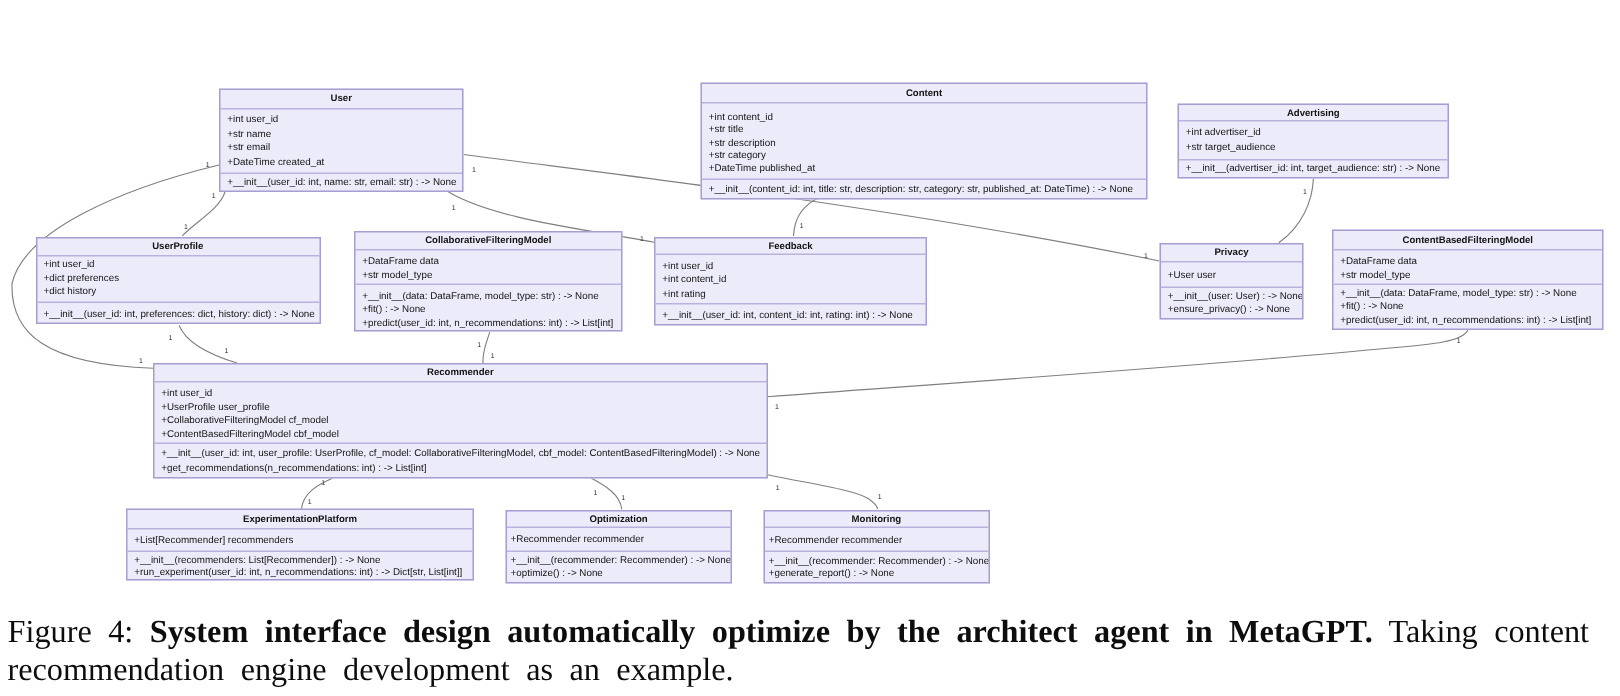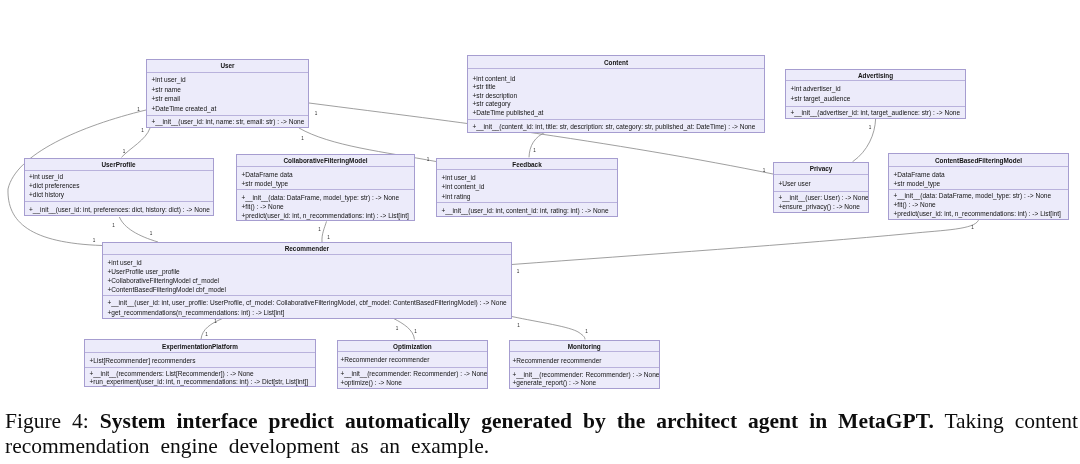--- a/index.html
+++ b/index.html
@@ -174,13 +174,13 @@
 <div class="cls" style="left:508.7px;top:340.0px;width:151.1px;height:49.4px;">
       <div class="hd" style="height:11.3px;line-height:11.3px;">Monitoring</div>
       <div class="sec at" style="height:16.1px;padding-top:2.8px;">
         <div class="row" style="line-height:11.10px;padding-left:2.8px;">+Recommender recommender</div>
       </div>
       <div class="sec" style="height:22.0px;padding-top:2.2px;">
         <div class="row" style="line-height:8.75px;padding-left:2.8px;">+__init__(recommender: Recommender) : -&gt; None</div>
         <div class="row" style="line-height:8.75px;padding-left:2.8px;">+generate_report() : -&gt; None</div>
       </div>
     </div>
-<div id="cap">Figure 4: <b>System interface predict automatically generated by the architect agent in MetaGPT.</b> Taking content<br>recommendation engine development as an example.</div>
+<div id="cap">Figure 4: <b>System interface design automatically optimize by the architect agent in MetaGPT.</b> Taking content<br>recommendation engine development as an example.</div>
 </div>
 </body></html>

